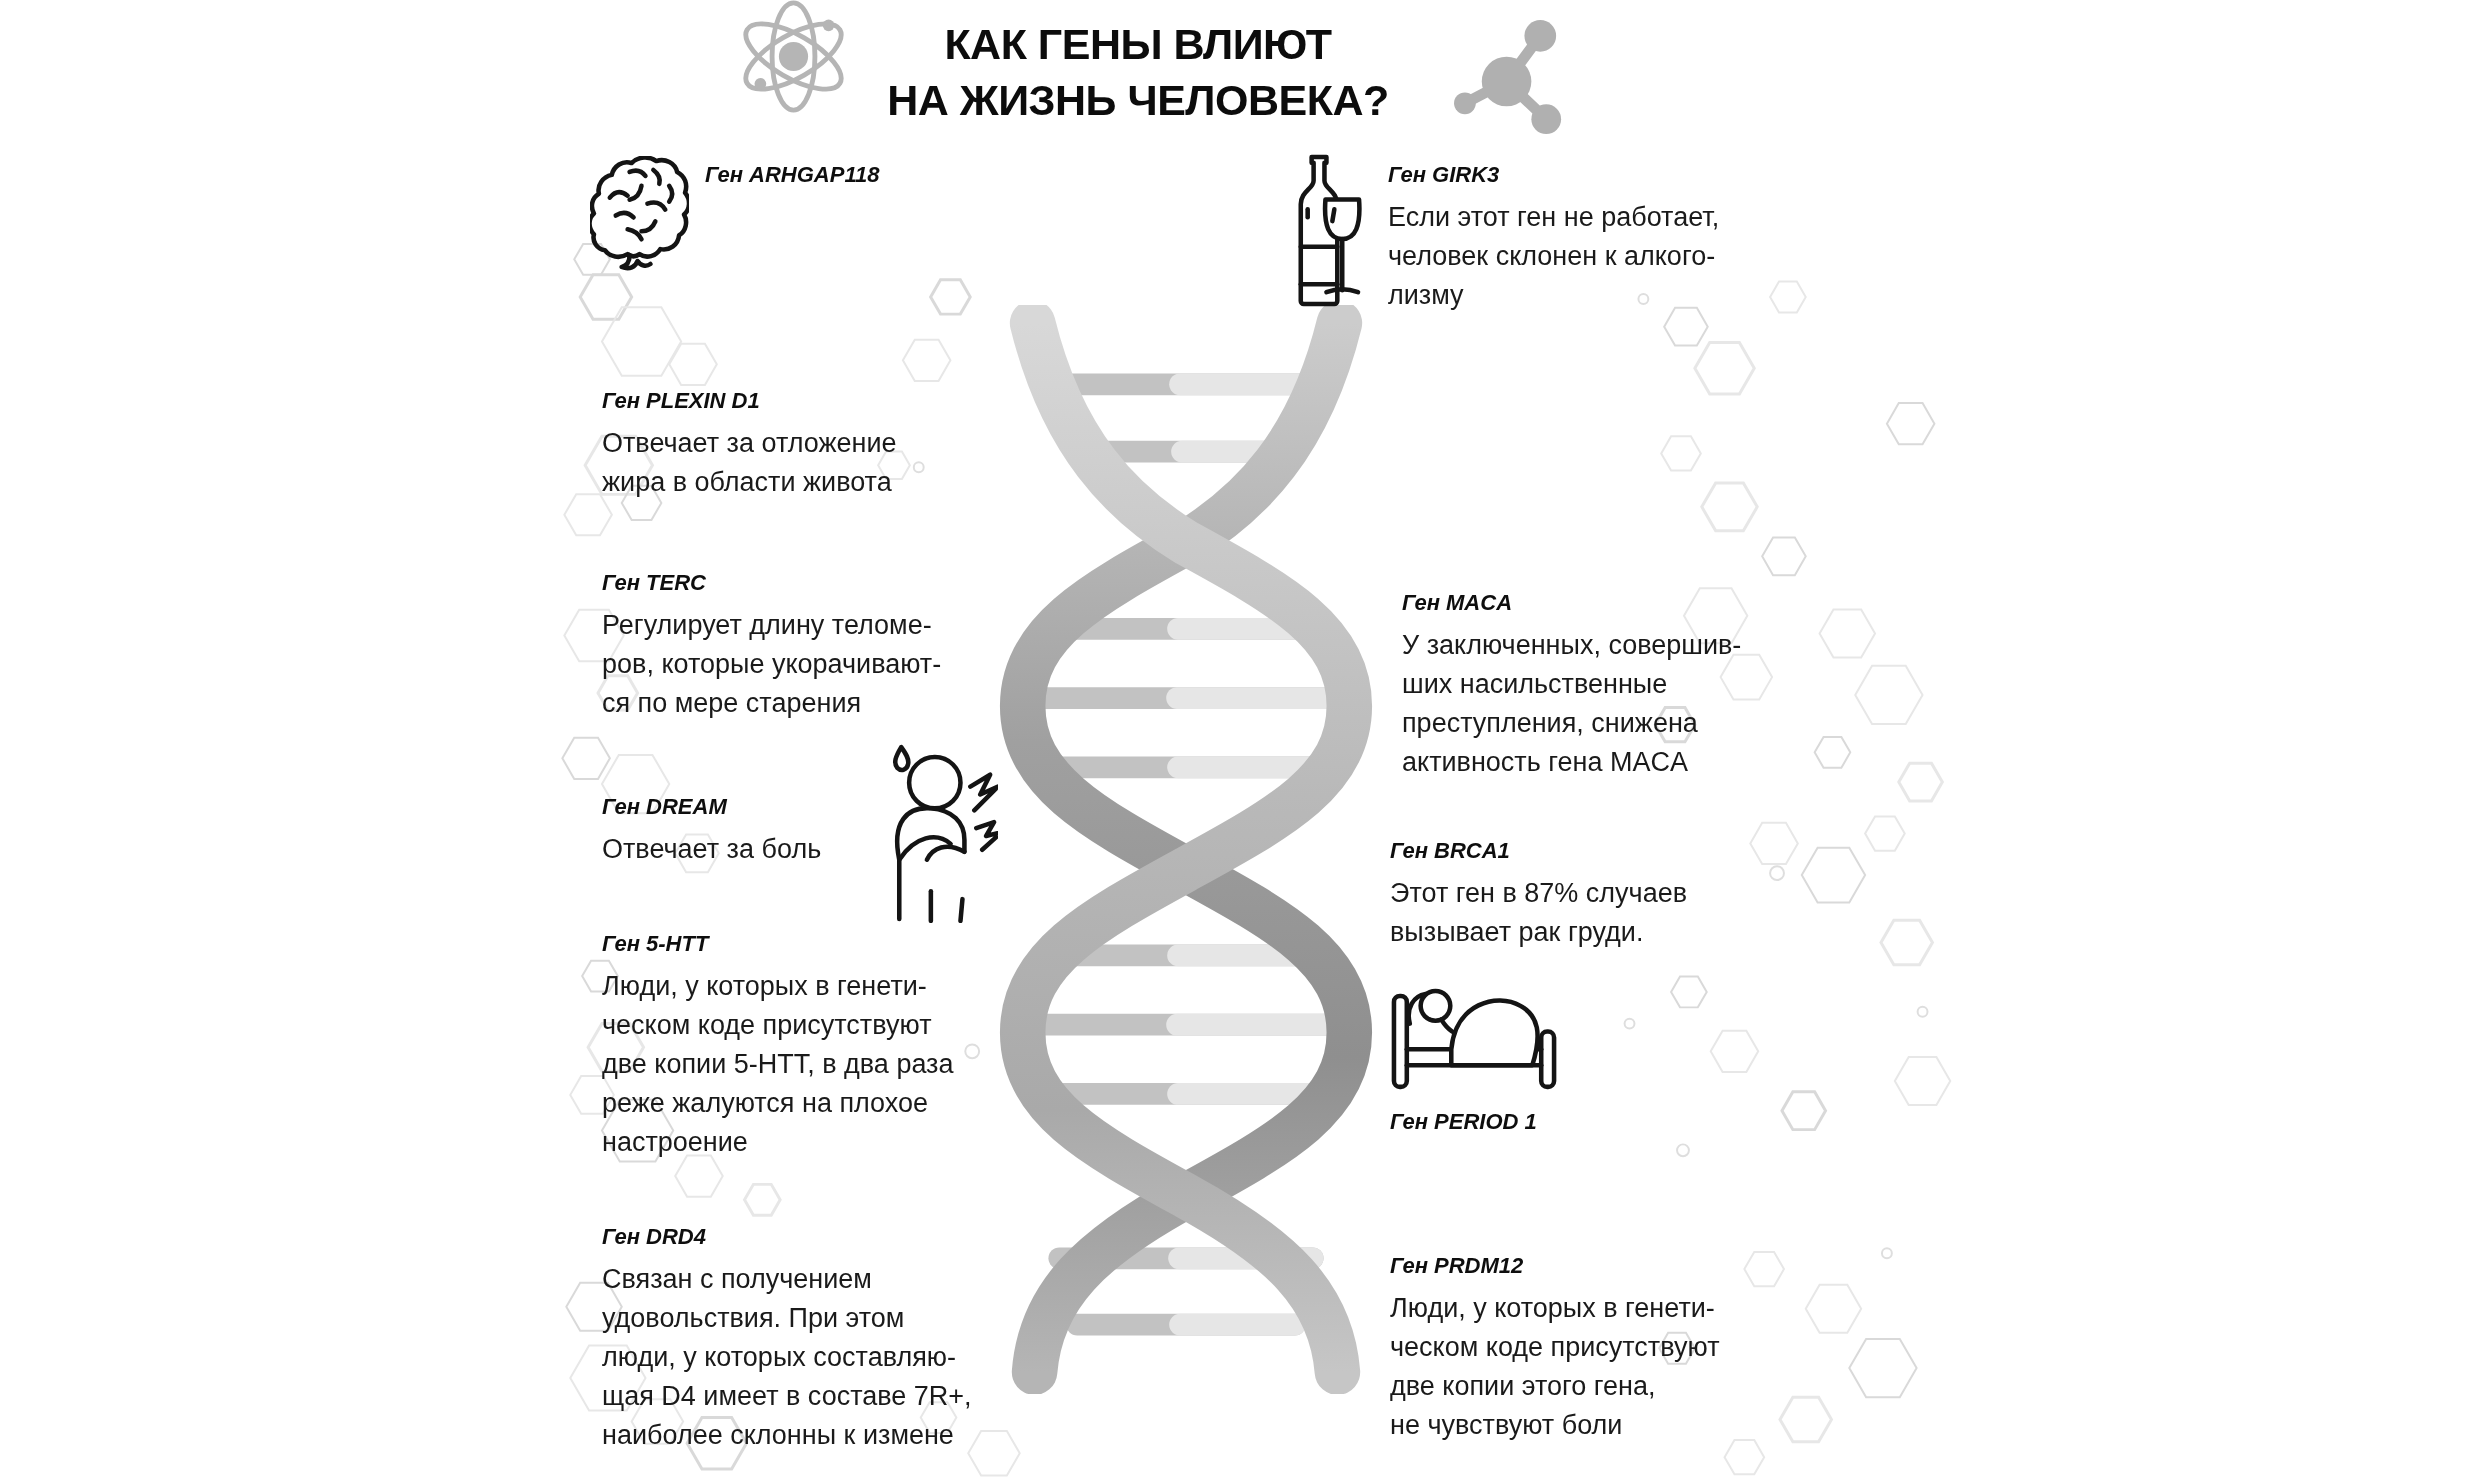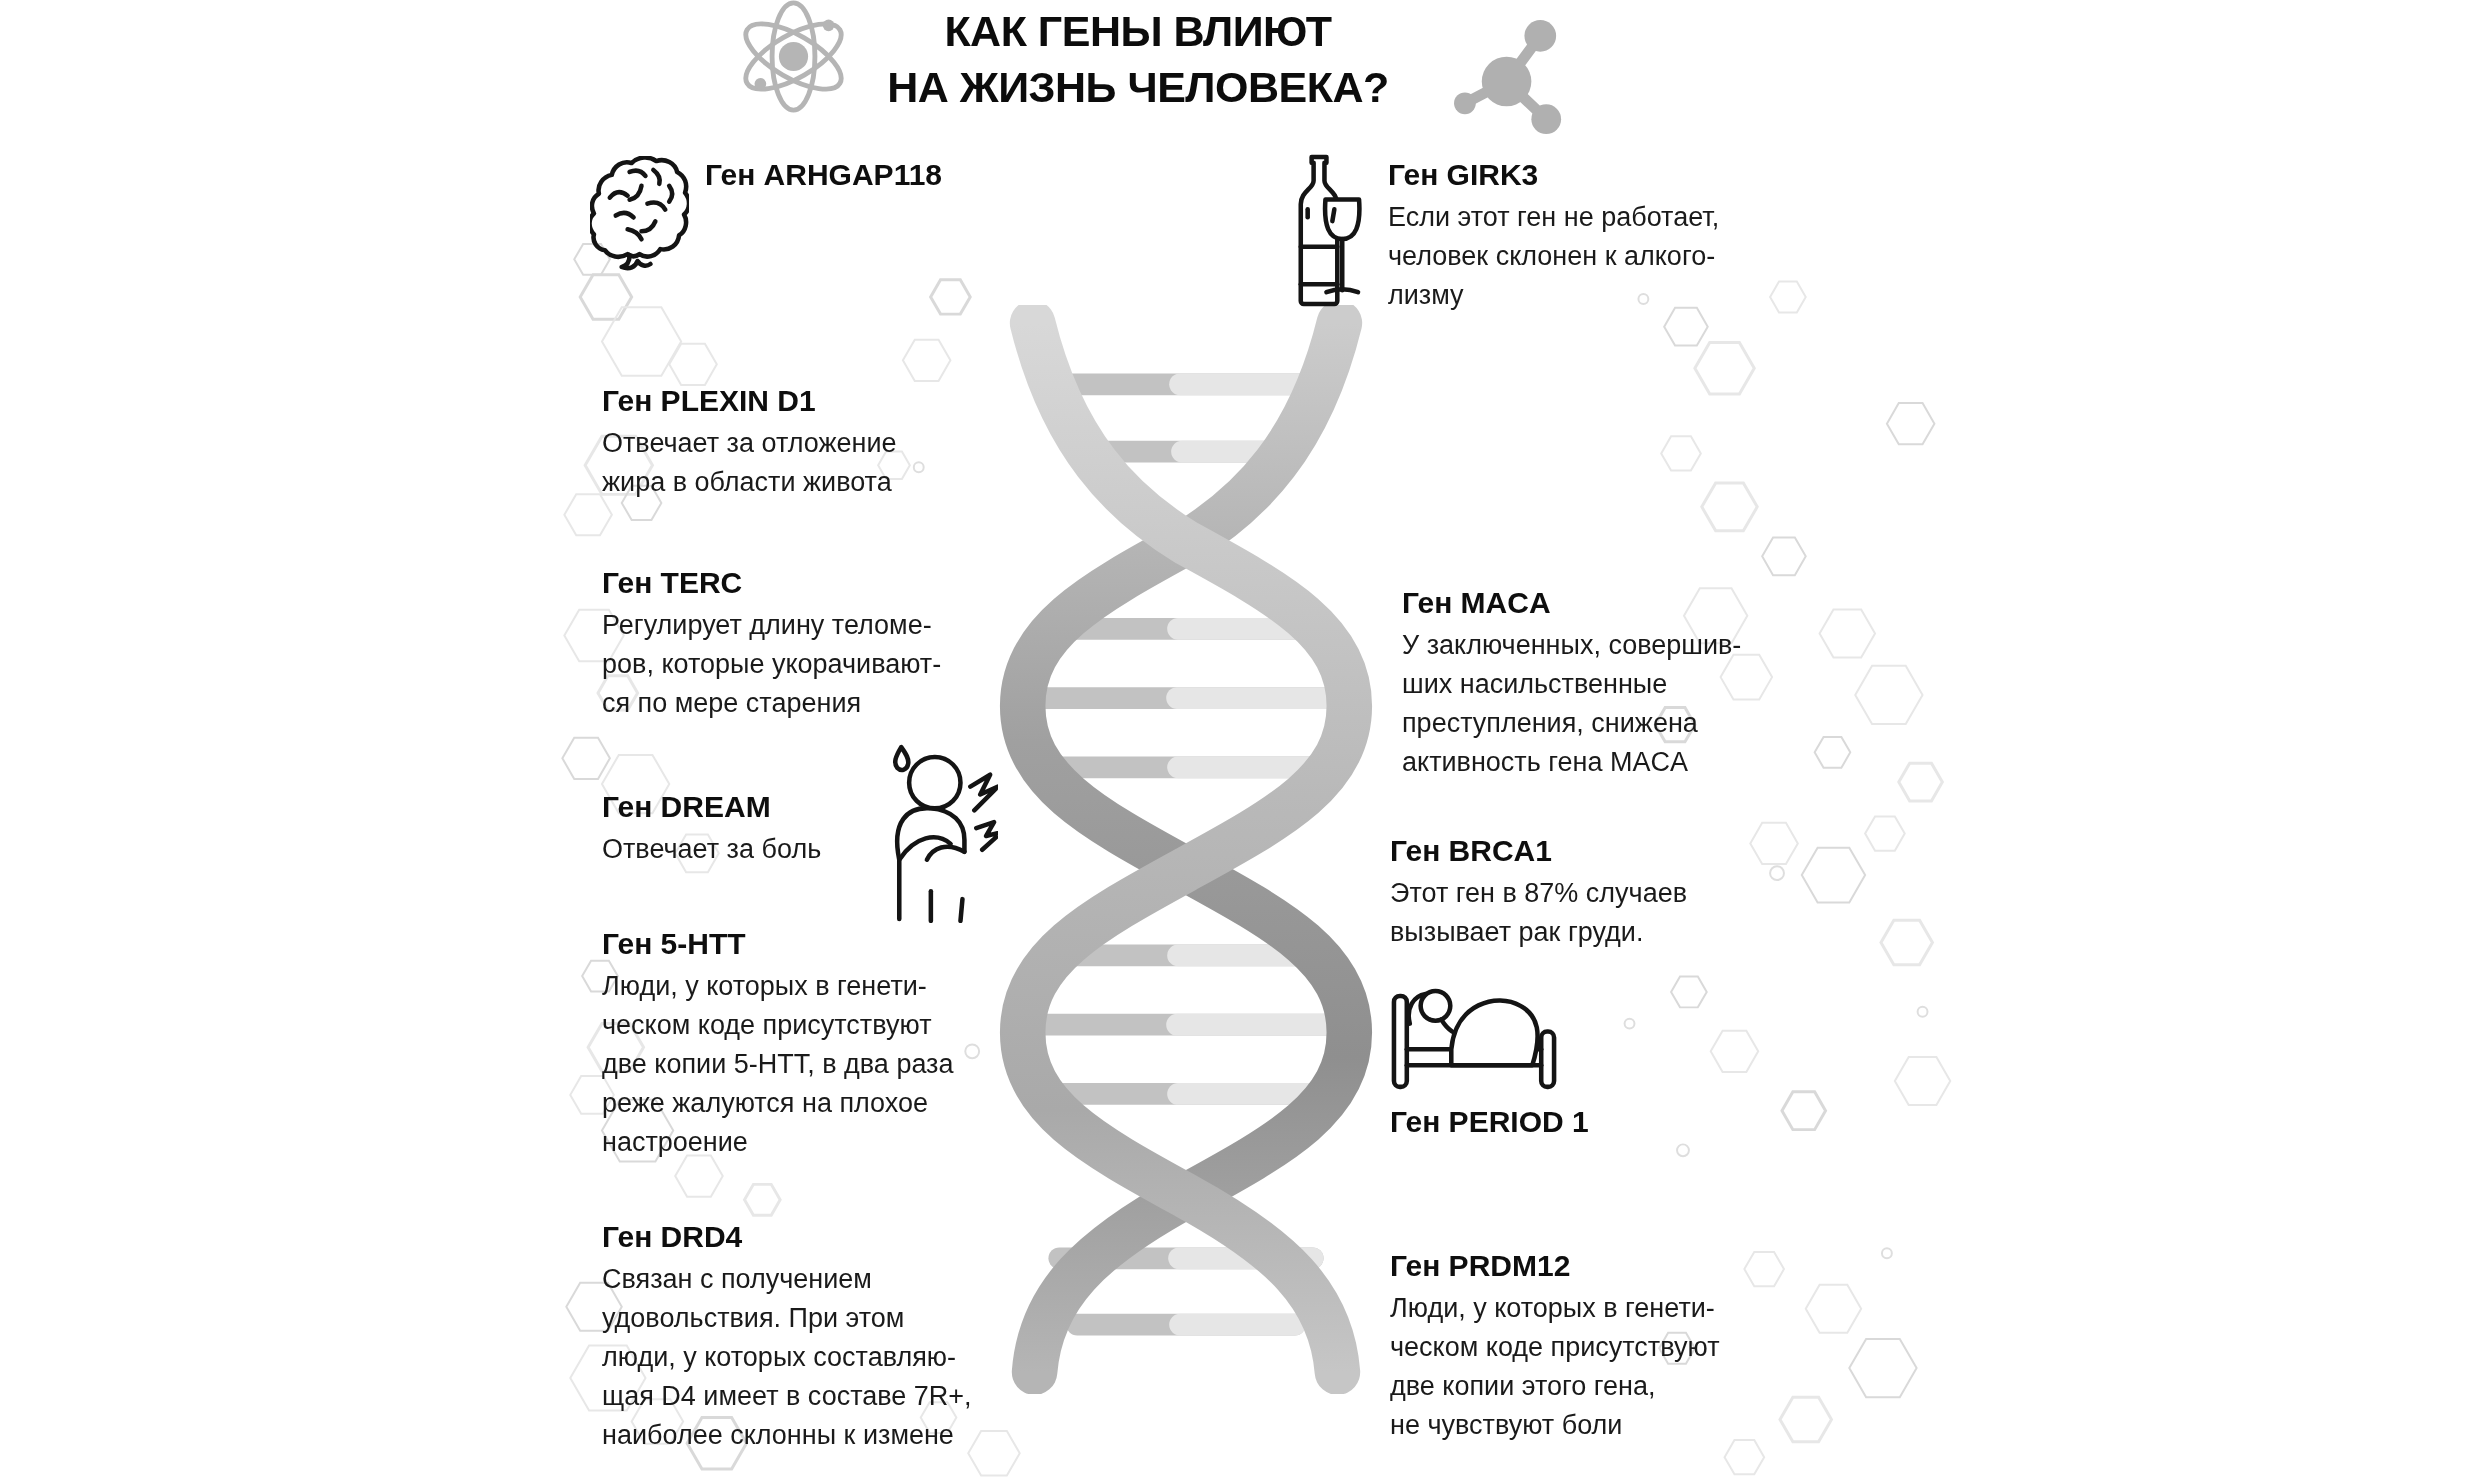--- a/index.html
+++ b/index.html
@@ -1,31 +1,31 @@
 <!DOCTYPE html>
 <html><head>
 <meta charset="utf-8">
 <style>
   html,body{margin:0;padding:0;background:#fff;}
   .canvas{position:relative;width:2476px;height:1477px;background:#fff;overflow:hidden;
           font-family:"Liberation Sans",sans-serif;color:#161616;}
   svg{display:block;}
   .bg-decor{position:absolute;left:0;top:0;width:2476px;height:1477px;}
   .helix{position:absolute;left:993px;top:305px;width:386px;height:1089px;}
-  .main-title{position:absolute;left:849px;top:3px;width:578px;text-align:center;
+  .main-title{position:absolute;left:849px;top:16px;width:578px;text-align:center;
               font-weight:700;font-size:43px;line-height:56px;color:#0c0c0c;letter-spacing:-0.5px;}
   .icon{position:absolute;}
   .atom-icon{left:735px;top:0;}
   .molecule-icon{left:1453px;top:20px;}
   .brain-icon{left:590px;top:156px;}
   .wine-icon{left:1281px;top:152px;}
   .pain-icon{left:842px;top:743px;}
   .bed-icon{left:1390px;top:976px;}
   .gene{position:absolute;}
-  .gene h3{margin:0 0 6px 0;font-size:30px;line-height:34px;font-weight:700;color:#0e0e0e;}
+  .gene h3{margin:0 0 6px 0;font-size:22px;line-height:34px;font-weight:700;color:#0e0e0e;font-style:italic;}
   .gene p{margin:0;font-size:27px;line-height:39px;white-space:pre-line;color:#1a1a1a;}
   .g-arhgap118{left:705px;top:158px;width:475px;}
   .g-plexin{left:602px;top:384px;width:416px;}
   .g-terc{left:602px;top:566px;width:416px;}
   .g-dream{left:602px;top:790px;width:297px;}
   .g-htt5{left:602px;top:927px;width:416px;}
   .g-drd4{left:602px;top:1220px;width:436px;}
   .g-girk3{left:1388px;top:158px;width:455px;}
   .g-adh2{left:1390px;top:374px;width:455px;}
   .g-maca{left:1390px;top:586px;width:455px;margin-left:12px;}

